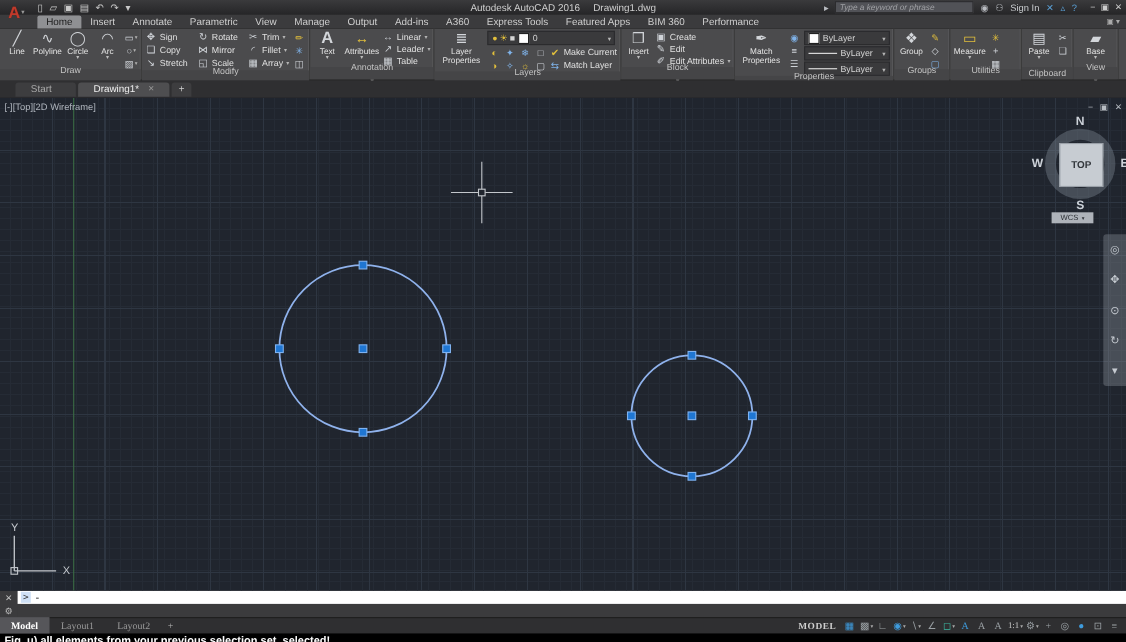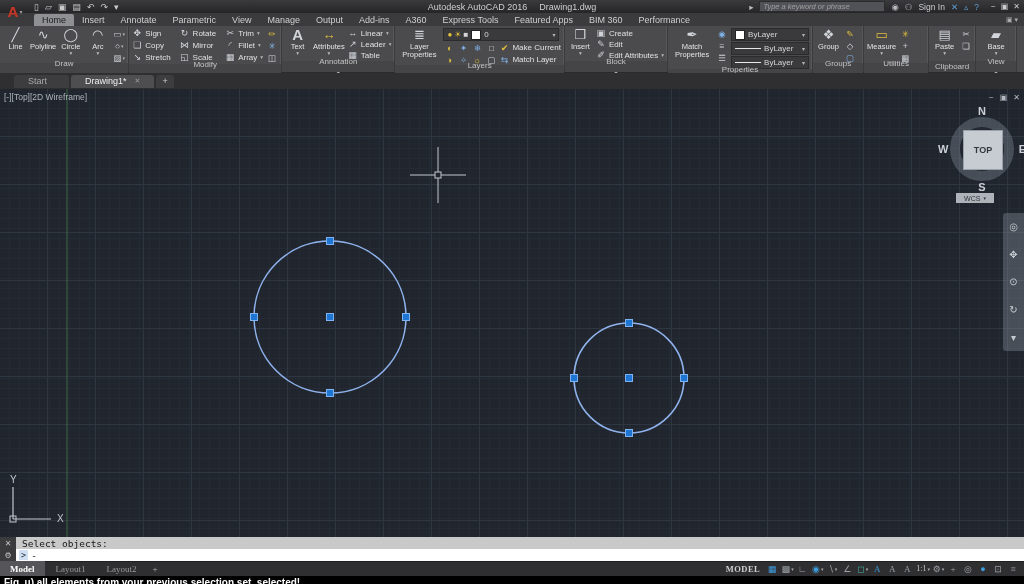--- a/index.html
+++ b/index.html
@@ -669,21 +669,20 @@
         <span>▾</span>
       </div>
   </div>
 
   <div class="cmd">
     <div class="cmdrail">
       <span>✕</span>
       <span>⚙</span>
     </div>
     <div class="cmdlines">
-      <div class="cmdhist">Select objects:</div>
       <div class="cmdinput">
         <span class="cprompt">&gt;</span>
         <span>-</span>
       </div>
     </div>
   </div>
 
   <div class="statusbar">
     <div class="ltabs">
 

